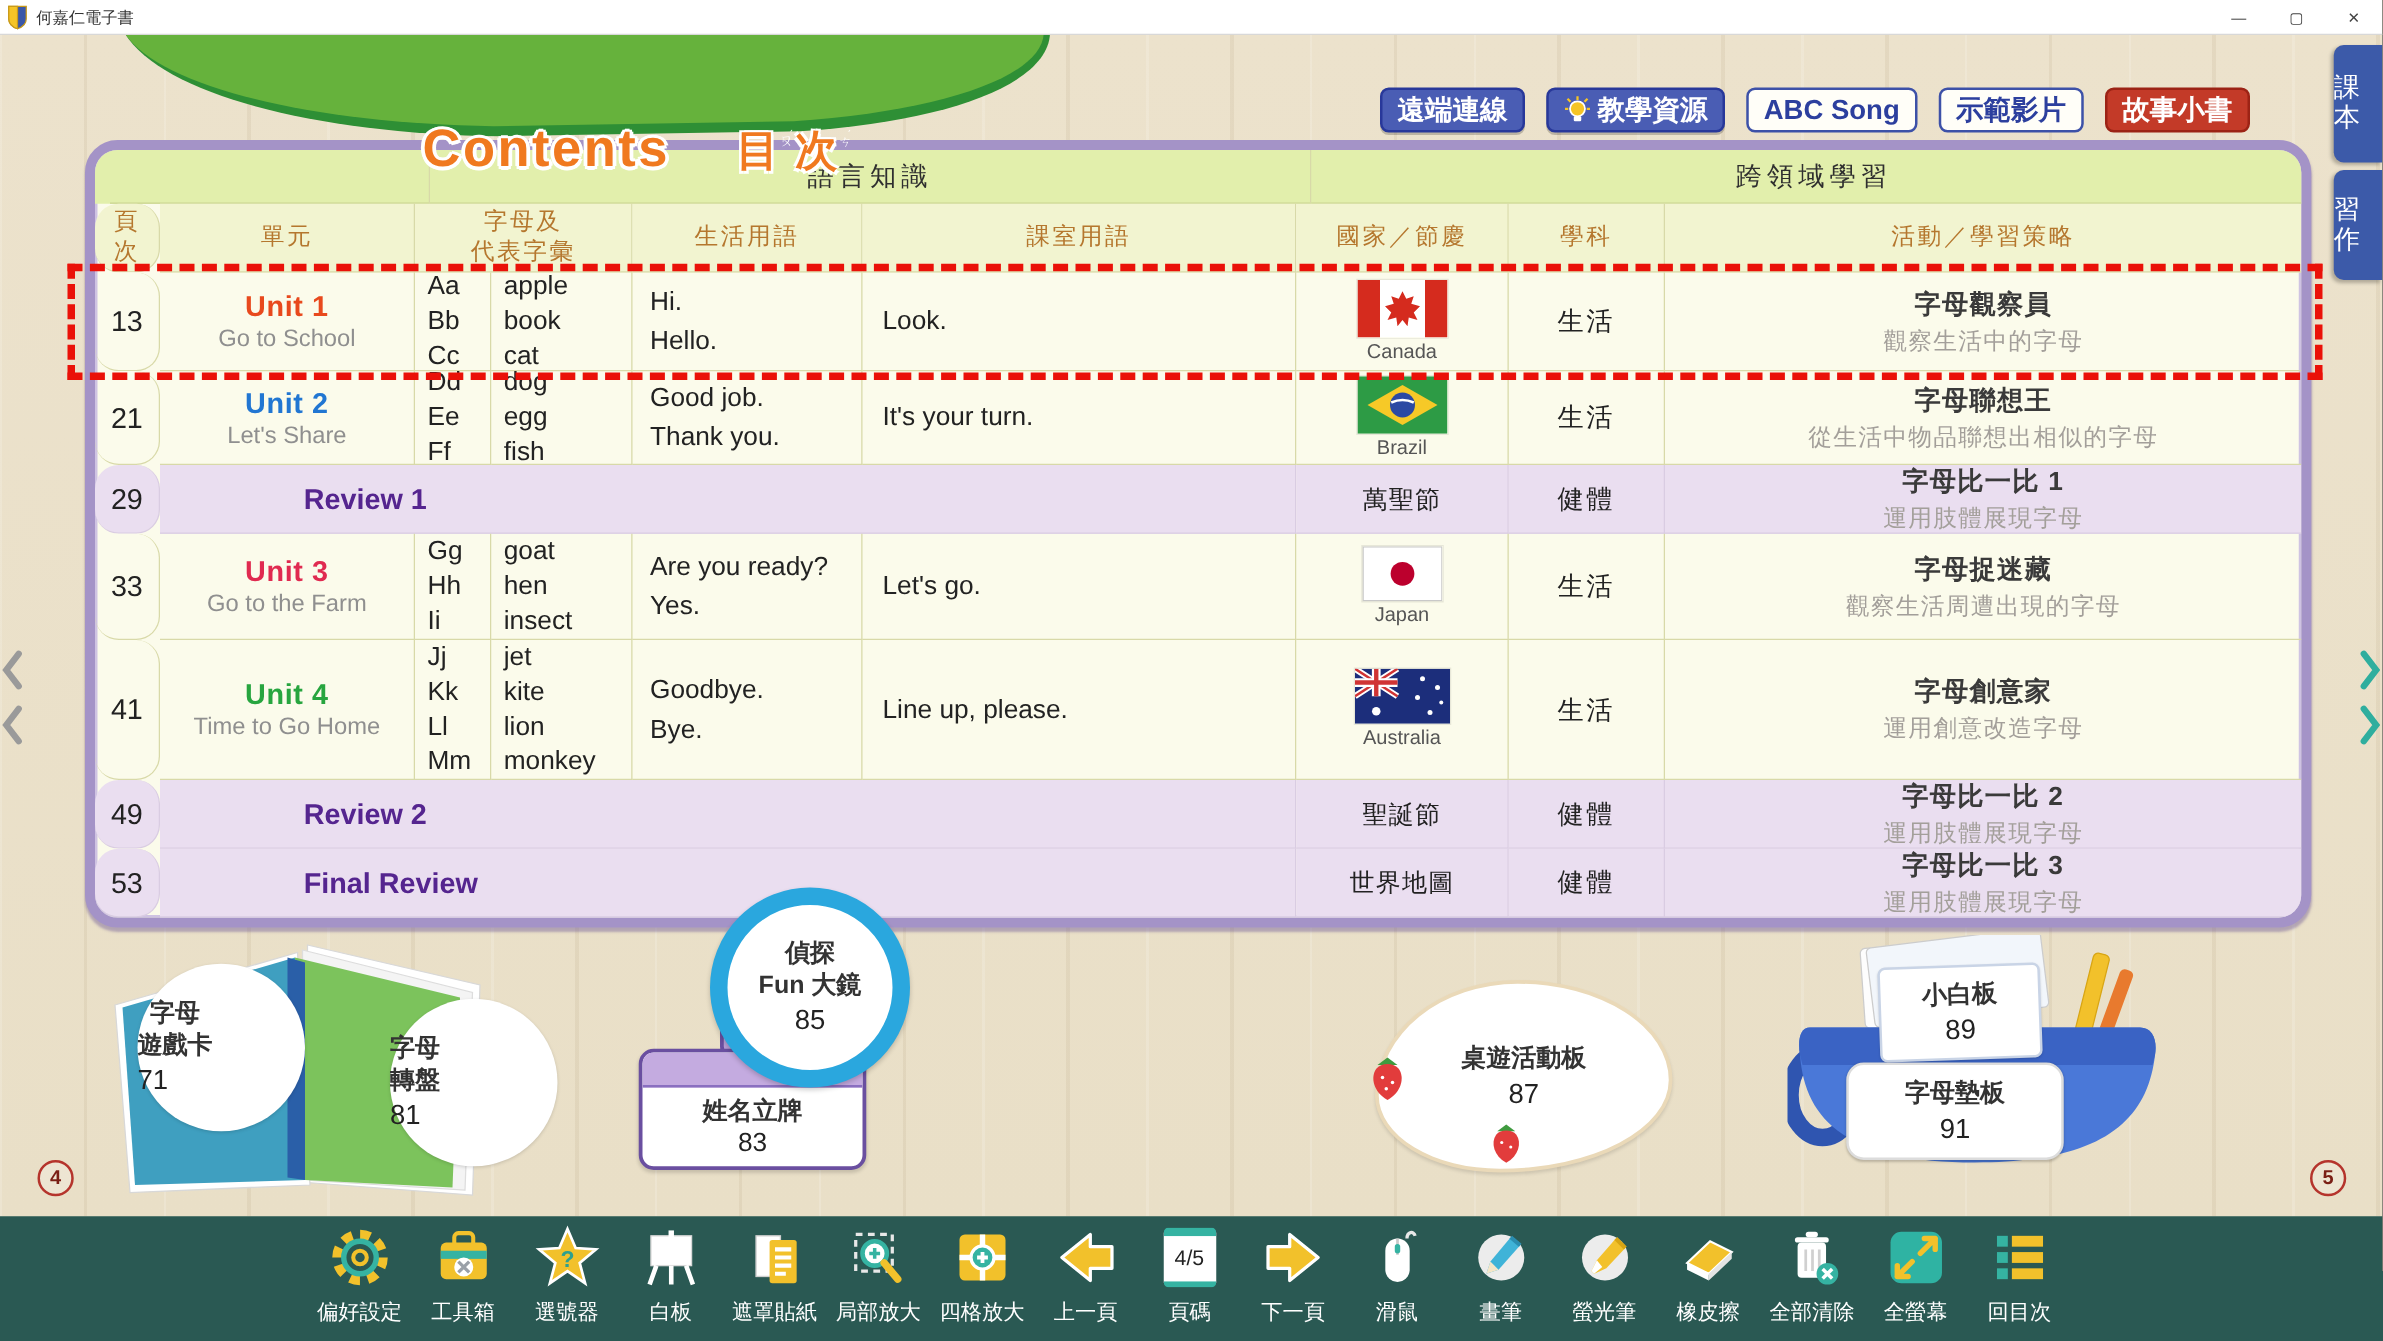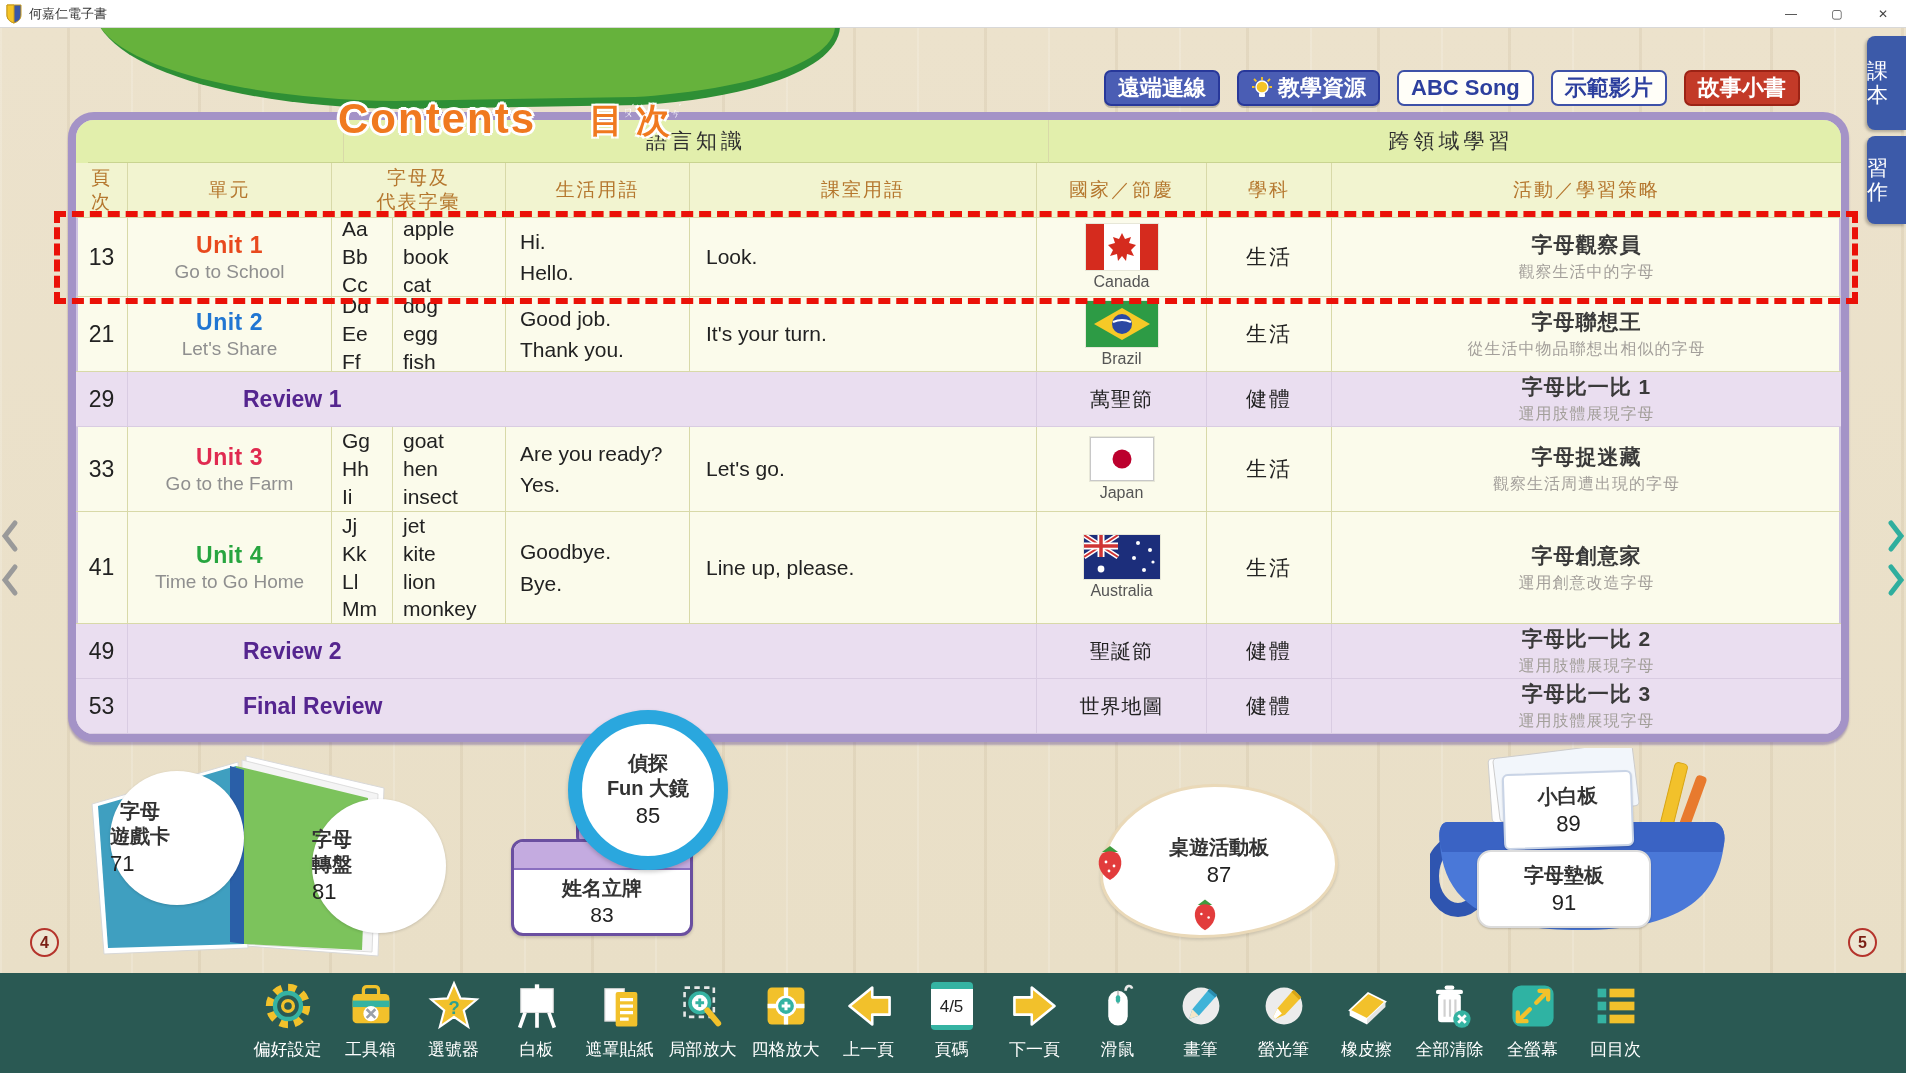--- a/index.html
+++ b/index.html
@@ -41,40 +41,40 @@
   #tab-textbook{top:36px;height:94px;}
   #tab-workbook{top:136px;height:88px;}
   
   .ctable{position:absolute;left:68px;top:112px;width:1781px;height:630px;box-sizing:border-box;
     border:8px solid #a493c7;border-radius:26px;background:#fbfbeb;z-index:1;overflow:hidden;
     box-shadow:0 3px 2px rgba(110,90,150,.45), inset 0 0 0 2px #cfc3e2;}
   .trow{display:flex;width:1765px;}
   .c{box-sizing:border-box;border-right:1px solid #d8d9a8;border-bottom:1px solid #d8d9a8;
      display:flex;flex-direction:column;align-items:center;justify-content:center;color:#222;}
   .trow .c:last-child{border-right:none;}
-  .c1{width:52px;} .c2{width:204px;} .c3{width:61px;} .c4{width:113px;} .c5{width:184px;}
+  .c1{width:52px;border-radius:19px;} .c2{width:204px;} .c3{width:61px;} .c4{width:113px;} .c5{width:184px;}
   .c6{width:347px;} .c7{width:170px;} .c8{width:125px;} .c9{width:509px;}
   .cspan{width:909px;} .cg-l{width:256px;} .cg-m{width:705px;} .cg-r{width:804px;}
   .h-gh{height:43px;} .h-ch{height:55px;} .h-u1{height:79px;} .h-u2{height:75px;}
   .h-r1{height:55px;} .h-u3{height:85px;} .h-u4{height:112px;} .h-r2{height:55px;} .h-fr{height:55px;}
   .grow{background:#e2efac;padding-left:12px;} .grow .c{border-bottom:1px solid #c9d490;font-size:21px;color:#2f2f2f;letter-spacing:4px;}
   .chrow .c{background:#f2f4d0;color:#b5772e;font-size:19px;line-height:1.25;white-space:pre-line;text-align:center;letter-spacing:2px;}
   .chrow .c1{word-break:break-all;padding:0 14px;}
   .page{font-size:23px;}
   .uname{font-size:23px;font-weight:bold;letter-spacing:.5px;}
   .u1c{color:#e8491d;} .u2c{color:#2176d2;} .u3c{color:#e02a50;} .u4c{color:#27a53f;}
   .usub{font-size:19px;color:#8f8f8f;margin-top:2px;}
   .pre{white-space:pre-line;}
   .c3.pre,.c4.pre{align-items:flex-start;padding-left:10px;font-size:21px;line-height:1.32;}
   .c5.pre{align-items:flex-start;padding-left:14px;font-size:21px;line-height:1.5;}
   .c6.eng{align-items:flex-start;padding-left:16px;font-size:21px;}
   .country{gap:3px;} .cname{font-size:16px;color:#555;}
   .subj{font-size:21px;letter-spacing:2px;}
   .act .a1{font-size:21px;font-weight:bold;color:#3a3a3a;letter-spacing:1px;}
-  .act .a2{font-size:16px;color:#a39f9a;margin-top:3px;letter-spacing:1px;}
+  .act .a2{font-size:19px;color:#a39f9a;margin-top:3px;letter-spacing:1px;}
   .review .c{background:#eadef0;border-color:#d9cce2;}
   .revname{align-items:flex-start;padding-left:115px;font-size:23px;font-weight:bold;color:#55258f;}
   .fest{font-size:20px;letter-spacing:1px;}
   .flag{box-shadow:0 0 0 1px rgba(0,0,0,.08);}
   
   .hl-dash{position:absolute;left:54px;top:211px;width:1804px;height:93px;box-sizing:border-box;
     border:6px dashed #ea1108;z-index:2;pointer-events:none;}
   
   .edge{position:absolute;top:517px;z-index:4;cursor:pointer;}
   

